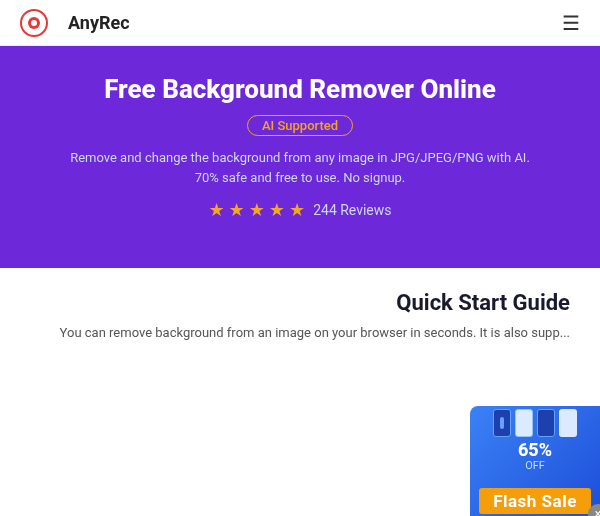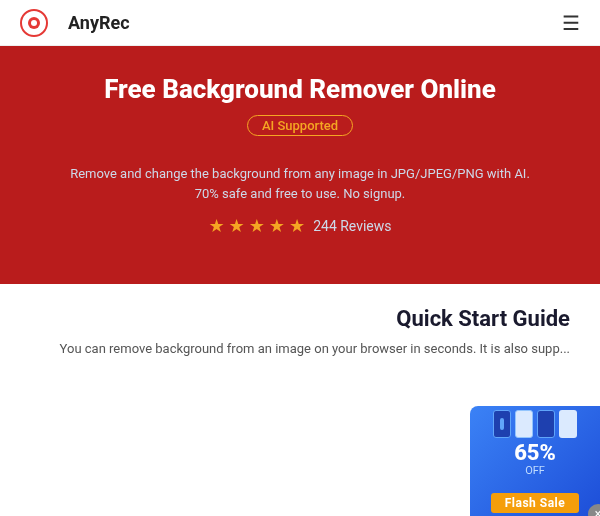--- a/index.html
+++ b/index.html
@@ -37,41 +37,41 @@
     }
     .hamburger {
       font-size: 20px;
       color: #333;
       cursor: pointer;
       line-height: 1;
     }
 
     
     .hero {
-      background: #b91c1c;
+      background: #6d28d9;
       color: #fff;
       text-align: center;
       padding: 28px 46px 30px;
     }
     .hero-title {
       font-size: 26px;
       font-weight: 800;
       color: #fff;
       line-height: 1.2;
       margin-bottom: 10px;
     }
     .ai-badge {
       display: inline-block;
       border: 1.5px solid #f5a623;
       border-radius: 20px;
       padding: 2px 14px;
       color: #f5a623;
       font-size: 13px;
       font-weight: 500;
-      margin-bottom: 28px;
+      margin-bottom: 12px;
     }
     .hero-desc {
       font-size: 13px;
       color: #cdd8e8;
       line-height: 1.5;
       max-width: 480px;
       margin: 0 auto 12px;
     }
     .stars-row {
       display: flex;
@@ -151,35 +151,35 @@
       height: 110px;
       background: linear-gradient(135deg, #3b82f6, #1d4ed8);
       border-radius: 8px 0 0 0;
       display: flex;
       flex-direction: column;
       align-items: center;
       justify-content: center;
       overflow: hidden;
     }
     .sale-percent {
-      font-size: 22px;
+      font-size: 18px;
       font-weight: 800;
       color: #fff;
       line-height: 1;
     }
     .sale-off {
       font-size: 11px;
       color: #bfdbfe;
       margin-bottom: 16px;
     }
     .sale-label {
       background: #f59e0b;
       color: #fff;
       font-weight: 700;
-      font-size: 12px;
+      font-size: 17px;
       padding: 3px 14px;
       border-radius: 3px;
       letter-spacing: 0.5px;
     }
 
     .page-wrapper {
       position: relative;
       width: 600px;
       height: 516px;
       overflow: hidden;

